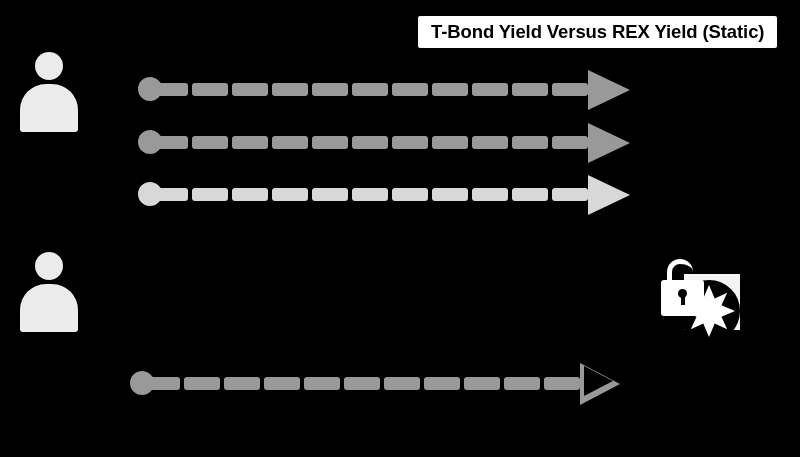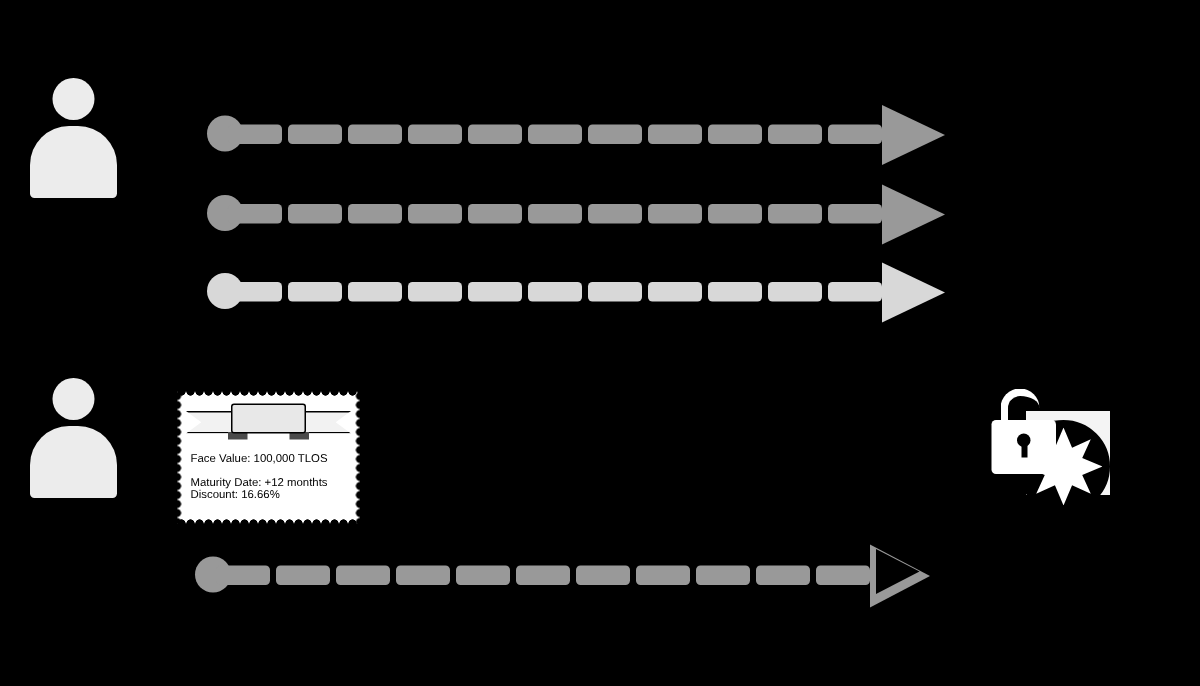--- a/index.html
+++ b/index.html
@@ -271,20 +271,21 @@
     width: 4px;
     height: 10px;
     background: #000000;
   }
 </style>
 </head>
 <body>
 
 <div id="stage">
 
+  <div id="title-banner">T-Bond Yield Versus REX Yield (Static)</div>
 
   <div class="person" id="person-top">
     <div class="head"></div>
     <div class="body"></div>
   </div>
 
   <div class="person" id="person-bottom">
     <div class="head"></div>
     <div class="body"></div>
   </div>
@@ -354,40 +355,20 @@
           <div class="dash" style="left: 280px; background: rgb(153, 153, 153);"></div>
           <div class="dash" style="left: 320px; background: rgb(153, 153, 153);"></div>
           <div class="dash" style="left: 360px; background: rgb(153, 153, 153);"></div>
           <div class="dash" style="left: 400px; background: rgb(153, 153, 153);"></div>
         </div>
         <div class="arrow-head-hollow" style="left: 450px; border-left-color: rgb(153, 153, 153);"></div>
         <div class="hollow-inner" style="left: 454px;"></div>
       </div>
     </div>
 
-  <div id="certificate">
-    <div class="scallop" id="scallop-top"></div>
-    <div class="scallop" id="scallop-bottom"></div>
-    <div class="scallop" id="scallop-left"></div>
-    <div class="scallop" id="scallop-right"></div>
-
-    <div id="ribbon">
-      <div class="ribbon-wing" id="ribbon-wing-left"></div>
-      <div class="ribbon-wing" id="ribbon-wing-right"></div>
-      <div class="ribbon-foot" id="ribbon-foot-left"></div>
-      <div class="ribbon-foot" id="ribbon-foot-right"></div>
-      <div id="ribbon-center"></div>
-    </div>
-
-    <div id="cert-lines">
-      <div class="cert-line" id="cert-line-face">Face Value: 100,000 TLOS</div>
-      <div class="cert-line">Maturity Date: +12 monthts</div>
-      <div class="cert-line">Discount: 16.66%</div>
-    </div>
-  </div>
 
   <div id="unlock-badge">
     <div id="badge-square"></div>
     <div id="badge-circle"></div>
     <div id="badge-star"></div>
     <div id="padlock-shackle"></div>
     <div id="padlock-body"></div>
     <div id="padlock-keyhole"></div>
     <div id="padlock-keyslot"></div>
   </div>

